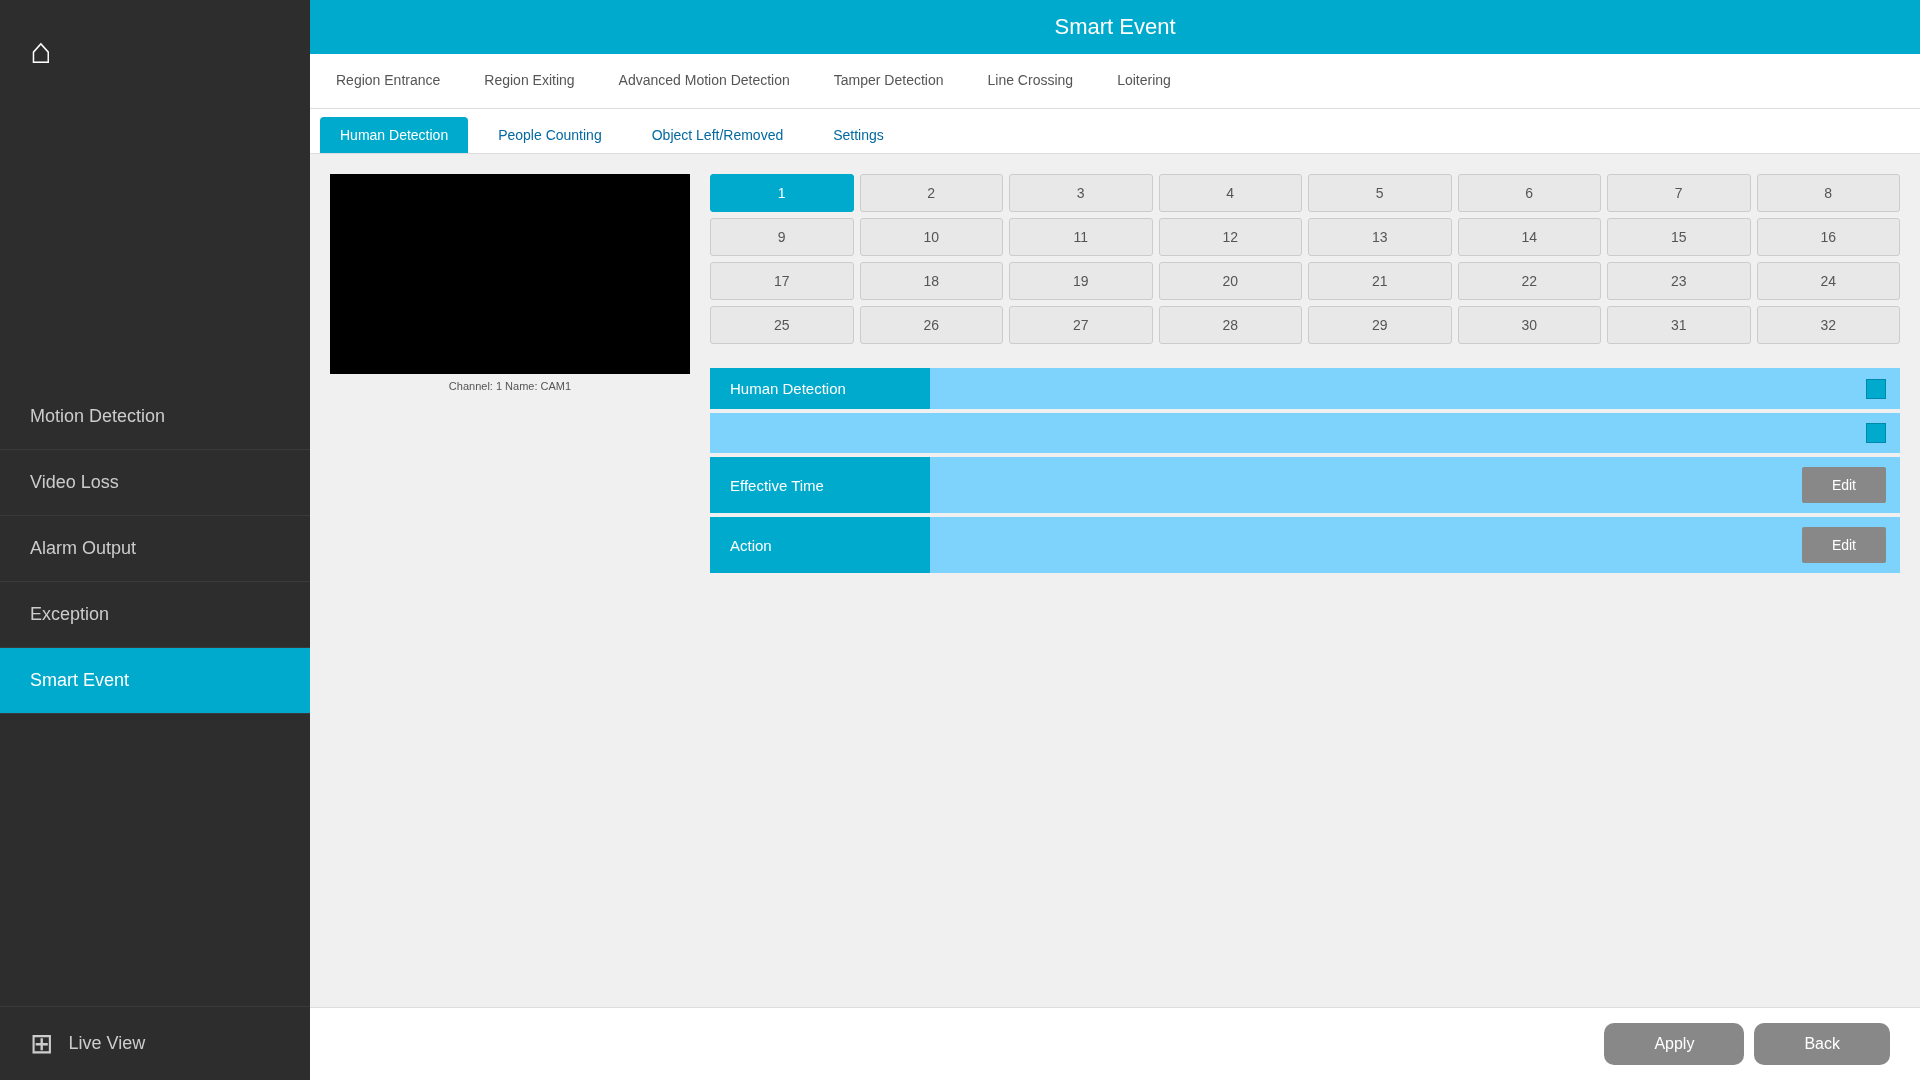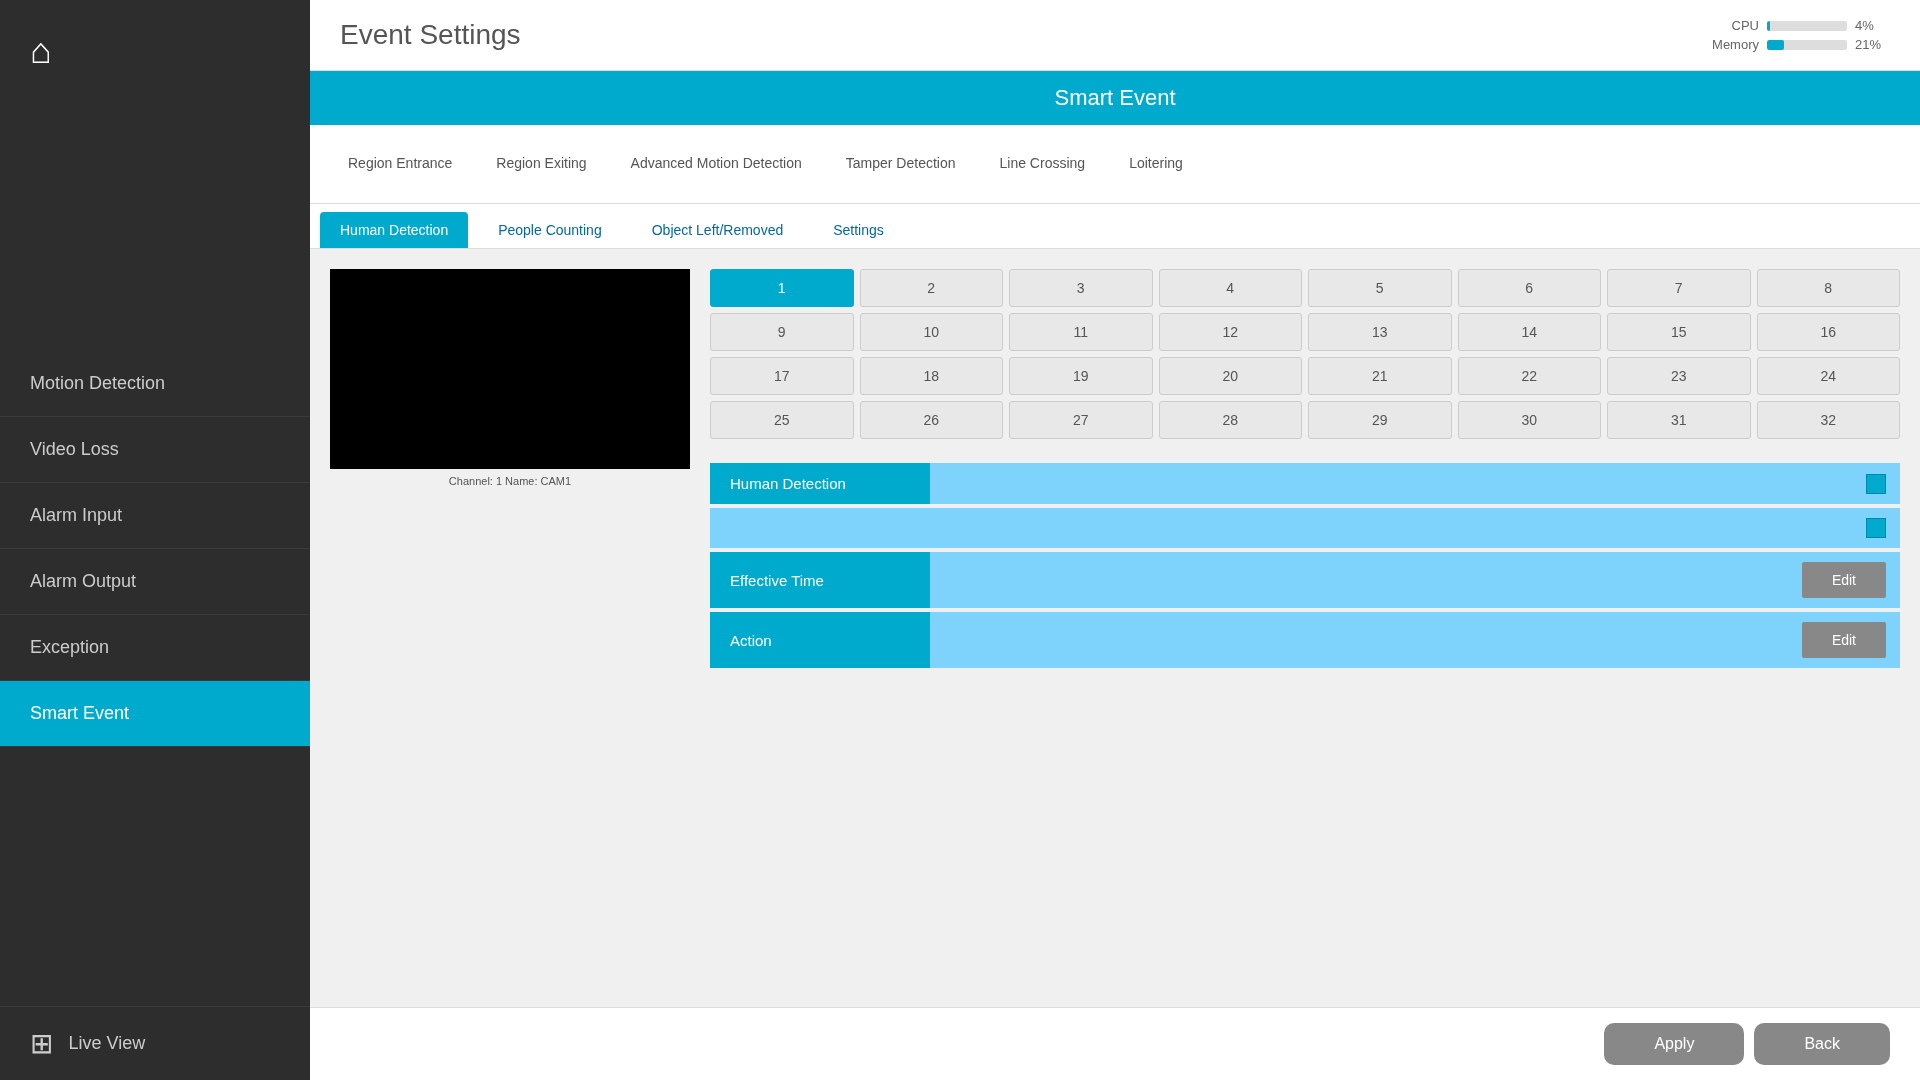--- a/index.html
+++ b/index.html
@@ -113,21 +113,21 @@
       font-size: 22px;
       color: white;
       font-weight: normal;
     }
 
     
     .tabs-row {
       background: white;
       display: flex;
       border-bottom: 1px solid #ddd;
-      padding: 16px;
+      padding: 4px;
     }
     .tab-item {
       padding: 14px 22px;
       font-size: 14px;
       color: #555;
       cursor: pointer;
       border-bottom: 2px solid transparent;
       white-space: nowrap;
     }
 
@@ -287,58 +287,36 @@
     <span class="home-icon">⌂</span>
   </div>
   <div class="sidebar-nav">
     <div class="sidebar-item">
       <span>Motion Detection</span>
     </div>
     <div class="sidebar-item">
       <span>Video Loss</span>
     </div>
     <div class="sidebar-item">
-      <span>Alarm Input</span>
-    </div>
-    <div class="sidebar-item">
       <span>Alarm Output</span>
     </div>
     <div class="sidebar-item">
       <span>Exception</span>
     </div>
     <div class="sidebar-item active">
       <span>Smart Event</span>
     </div>
   </div>
   <div class="sidebar-footer">
     <span class="live-view-icon">⊞</span>
     <span>Live View</span>
   </div>
 </div>
 
 <div class="main">
-  <div class="header">
-    <h1 class="page-title">Event Settings</h1>
-    <div class="system-stats">
-      <div class="stat-row">
-        <span class="stat-label">CPU</span>
-        <div class="stat-bar-bg">
-          <div class="stat-bar-fill" style="width: 4%"></div>
-        </div>
-        <span class="stat-value">4%</span>
-      </div>
-      <div class="stat-row">
-        <span class="stat-label">Memory</span>
-        <div class="stat-bar-bg">
-          <div class="stat-bar-fill" style="width: 21%"></div>
-        </div>
-        <span class="stat-value">21%</span>
-      </div>
-    </div>
-  </div>
 
   <div class="smart-event-header">Smart Event</div>
 
   <div class="tabs-row">
     <div class="tab-item">
       <span>Region Entrance</span>
     </div>
     <div class="tab-item">
       <span>Region Exiting</span>
     </div>

